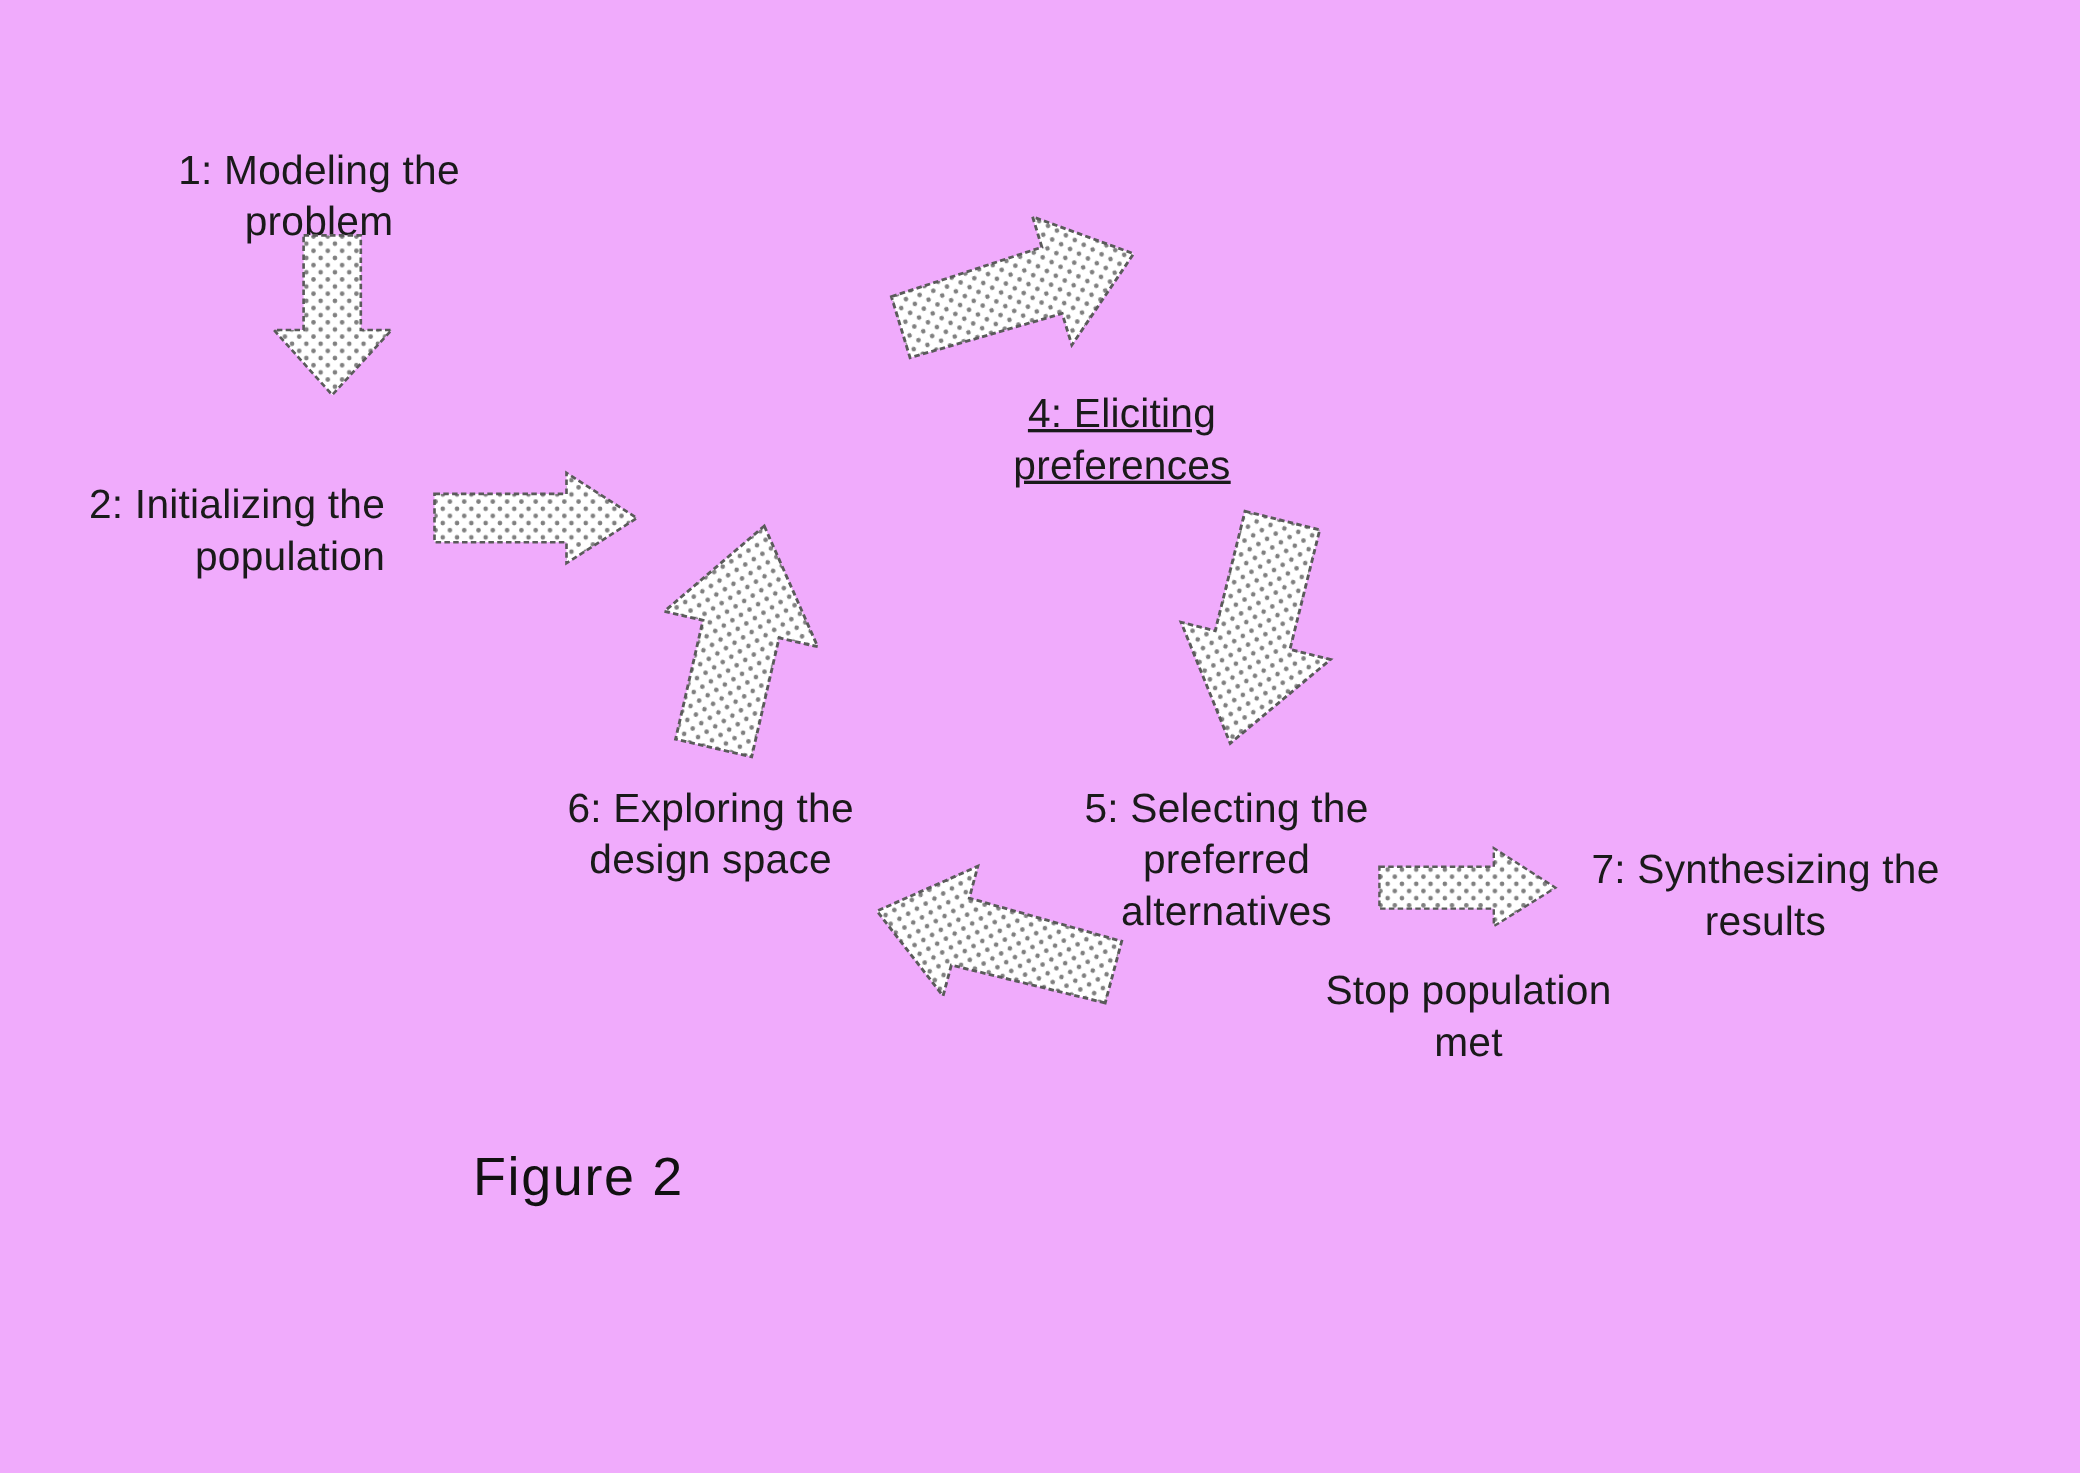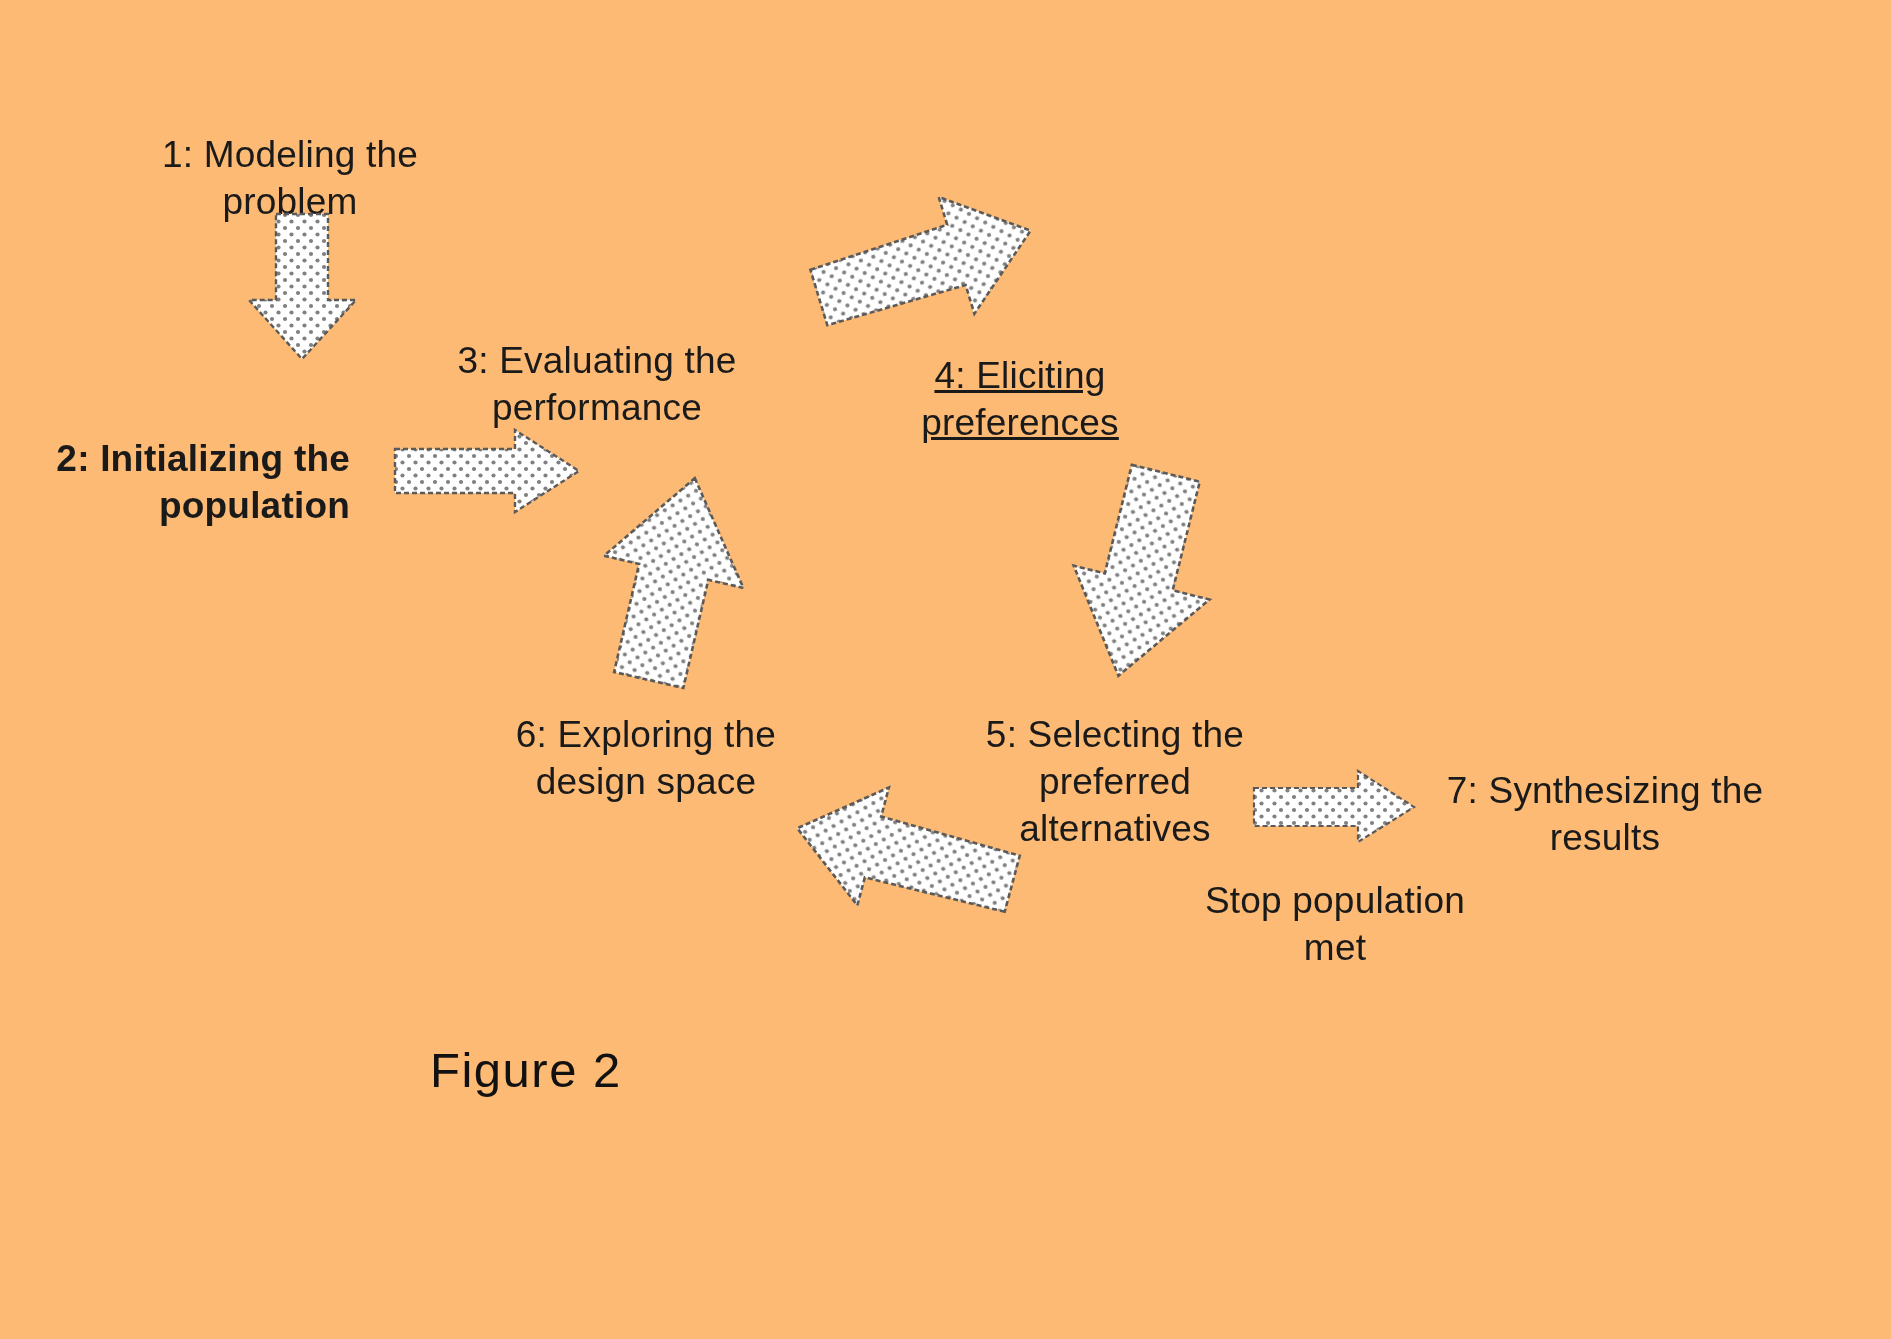--- a/index.html
+++ b/index.html
@@ -8,21 +8,21 @@
     padding: 0;
     background: #ffffff;
   }
   body {
     font-family: "Liberation Sans", sans-serif;
   }
   #page {
     position: relative;
     width: 1891px;
     height: 1339px;
-    background: #fdba74;
+    background: #f0abfc;
     overflow: hidden;
   }
   .label {
     position: absolute;
     color: #1a1a1a;
     font-family: "Liberation Sans", sans-serif;
     font-size: 37px;
     line-height: 1.27;
     white-space: pre-line;
     letter-spacing: 0.2px;
@@ -61,31 +61,29 @@
 
   <div class="label center" style="left:120px; top:132px; width:340px;">1: Modeling the
 problem</div>
 
   <div class="arrow" style="left:243px; top:212px;">
     <svg width="120" height="150" viewBox="0 0 120 150" aria-hidden="true">
       <polygon points="33,2 85,2 85,88 113,88 59,147 6,88 33,88" fill="url(#stipple)" stroke="#5a5a5a" stroke-width="2.4" stroke-dasharray="5 3"></polygon>
     </svg>
   </div>
 
-  <div class="label right" style="left:20px; top:436px; width:330px;font-weight:bold;">2: Initializing the
+  <div class="label right" style="left:20px; top:436px; width:330px;">2: Initializing the
 population</div>
 
   <div class="arrow" style="left:393px; top:427px;">
     <svg width="190" height="88" viewBox="0 0 190 88" aria-hidden="true">
       <polygon points="2,22 122,22 122,3 186,44 122,85 122,66 2,66" fill="url(#stipple)" stroke="#5a5a5a" stroke-width="2.4" stroke-dasharray="5 3"></polygon>
     </svg>
   </div>
 
-  <div class="label center" style="left:432px; top:338px; width:330px;">3: Evaluating the
-performance</div>
 
   <div class="arrow" style="left:810px; top:200px; transform:rotate(-17deg); transform-origin:50% 50%;">
     <svg width="230" height="130" viewBox="0 0 230 130" aria-hidden="true">
       <polygon points="4,36 148,33 148,4 226,63 148,126 148,96 4,94" fill="url(#stipple)" stroke="#5a5a5a" stroke-width="2.6" stroke-dasharray="5 3"></polygon>
     </svg>
   </div>
 
   <div class="label center" style="left:860px; top:353px; width:320px;text-decoration:underline;">4: Eliciting
 preferences</div>
 

